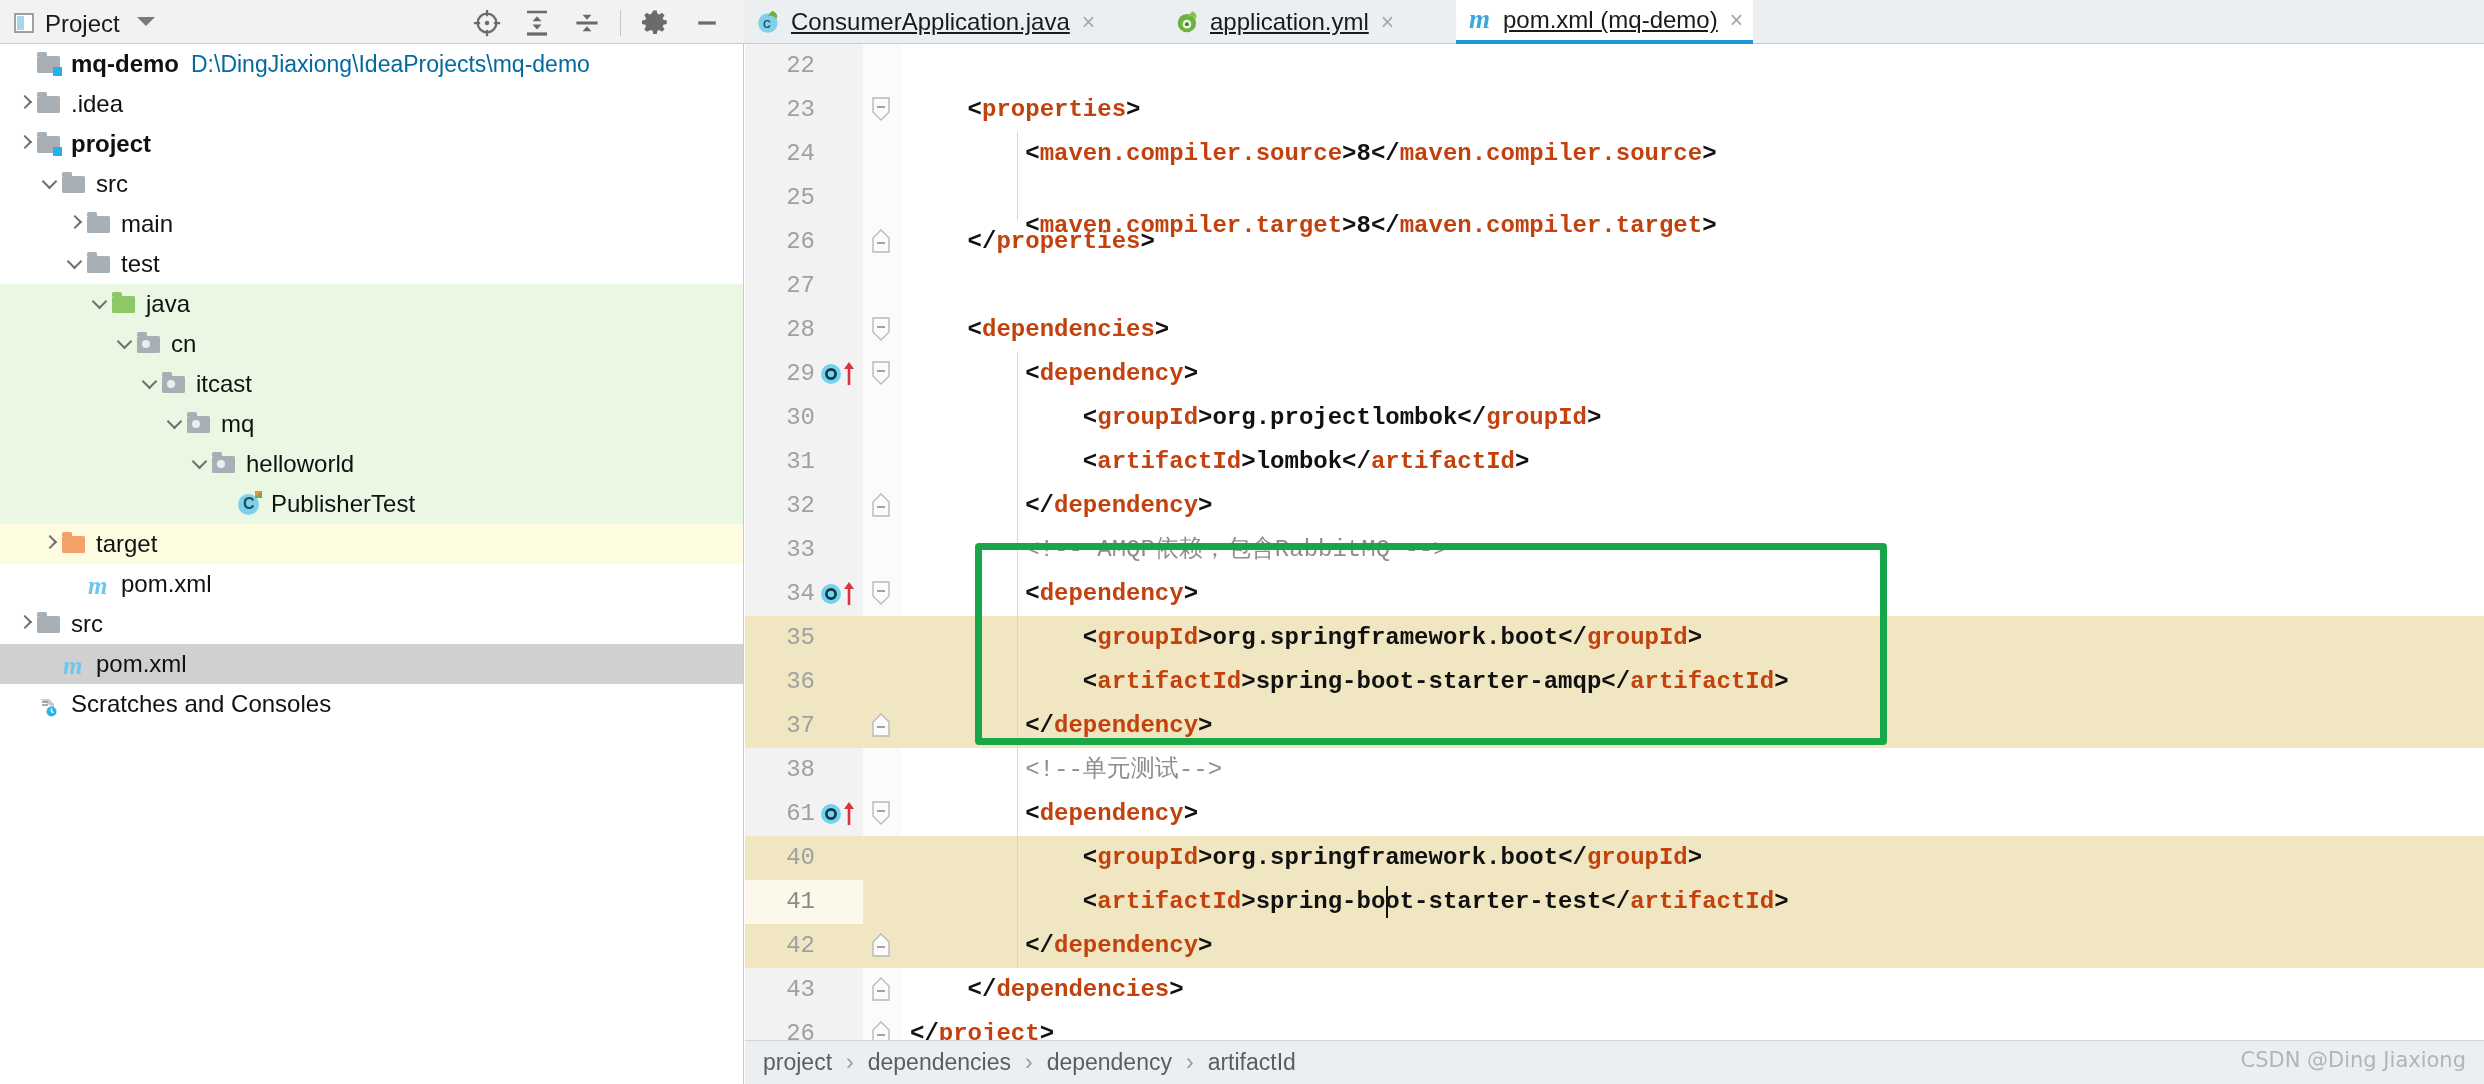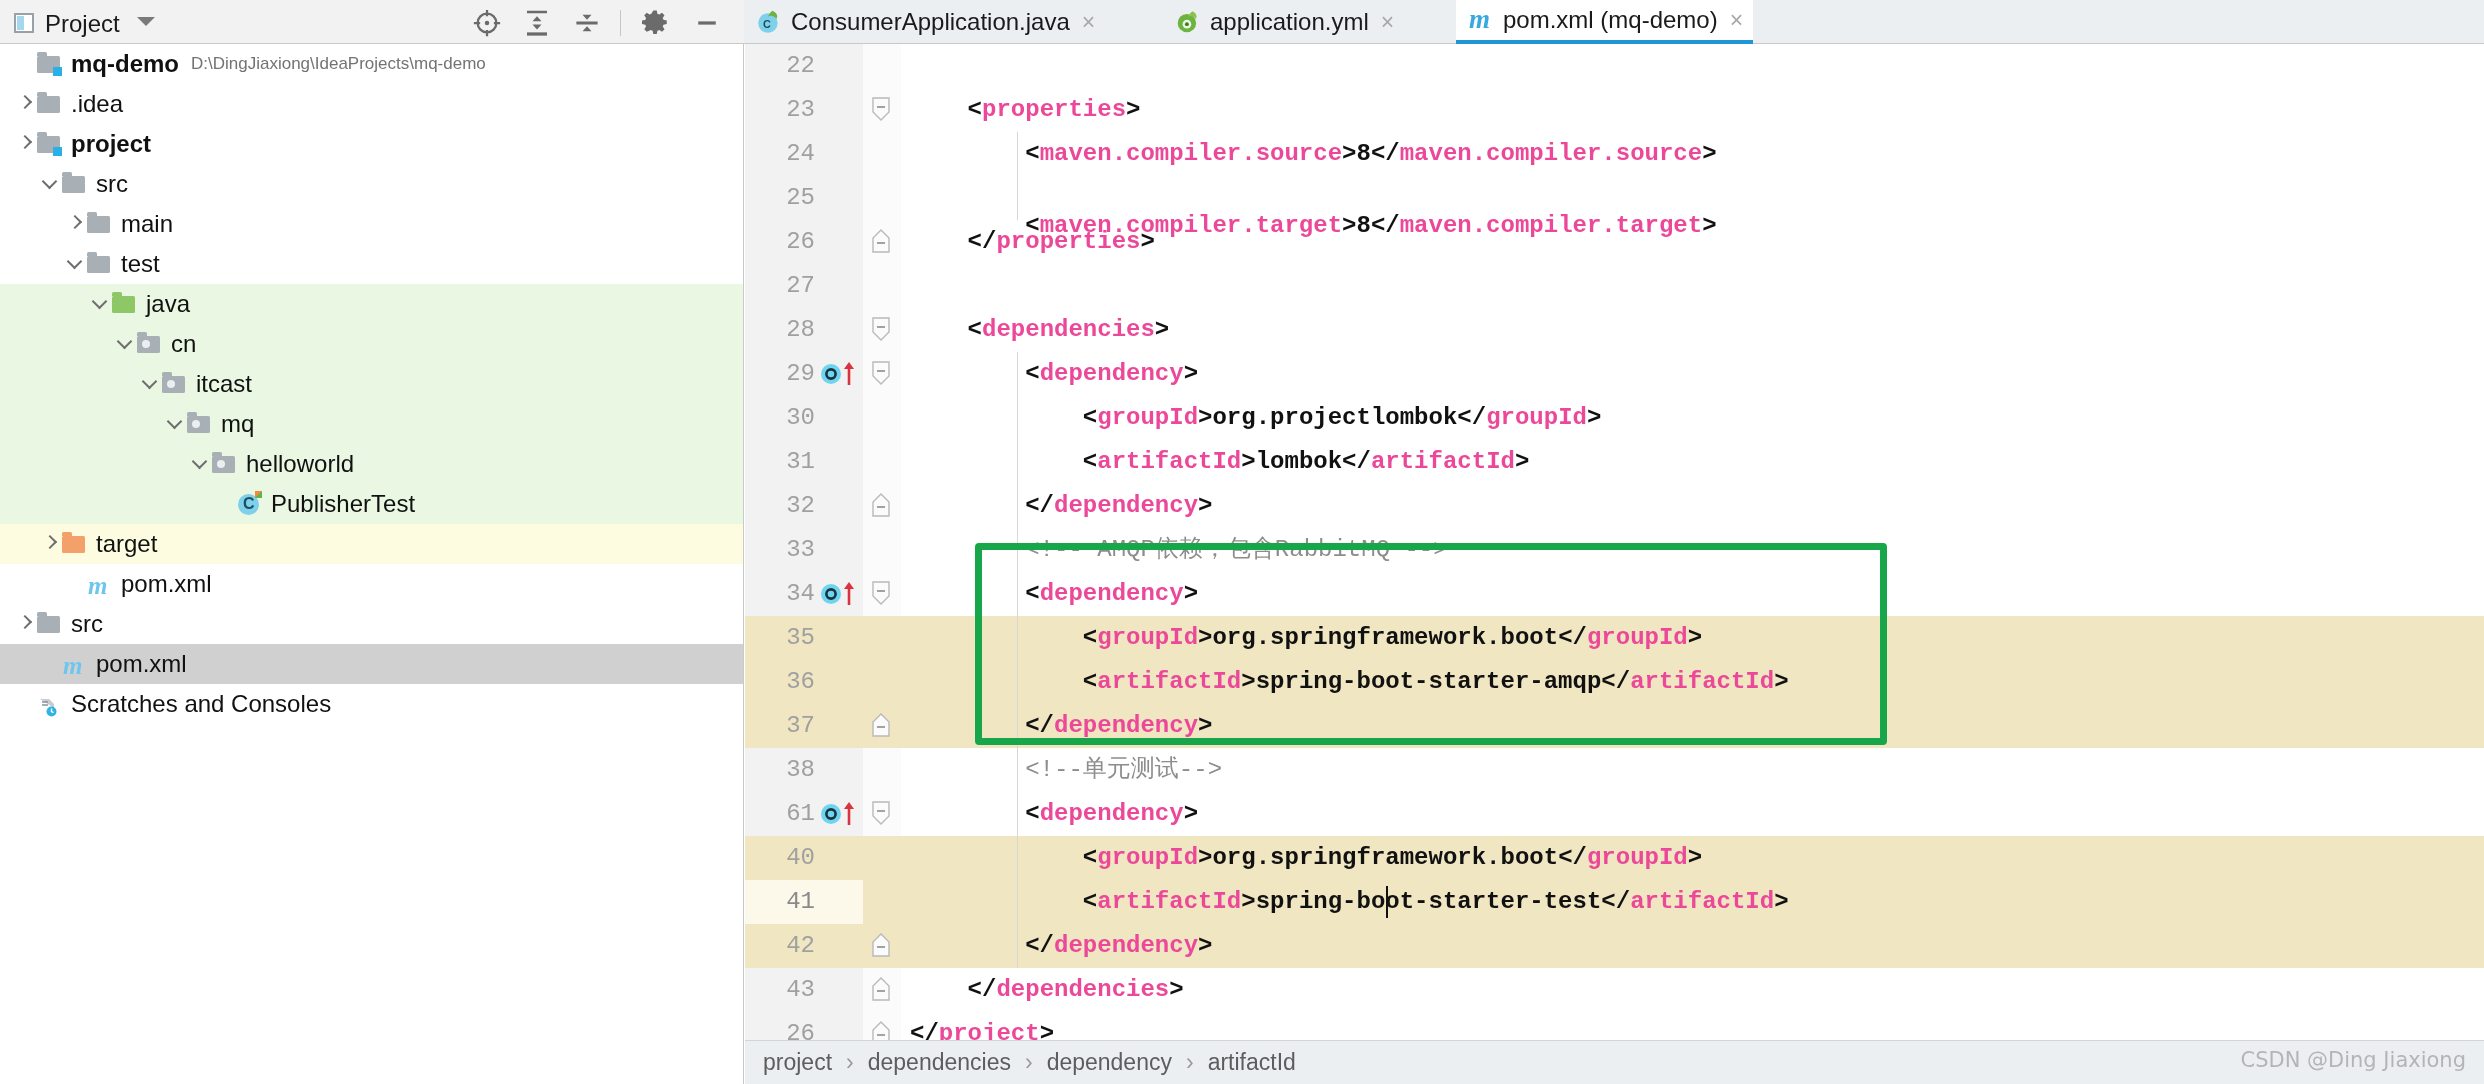--- a/index.html
+++ b/index.html
@@ -17,40 +17,40 @@
   .tb{position:absolute;top:8px;width:30px;height:30px;cursor:pointer;}
   .tb svg{display:block;}
   .ph-sep{position:absolute;top:10px;width:1px;height:26px;background:#c6c6c6;}
 
   .tabstrip{position:absolute;left:744px;top:0;width:1740px;height:44px;background:#eceff1;
       border-bottom:1px solid #c9c9c9;box-sizing:border-box;}
   .tab{position:absolute;top:0;height:44px;box-sizing:border-box;display:flex;align-items:center;
       padding:0 10px 0 12px;cursor:pointer;font-size:24px;color:#1a1a1a;white-space:nowrap;}
   .tab.active{background:#fff;border-bottom:4px solid #2196d6;}
   .tab .ti{width:26px;height:26px;margin-right:9px;flex:none;position:relative;}
-  .tab .tx{margin-right:12px;}
+  .tab .tx{margin-right:12px;text-decoration:underline;}
   .tab .close{color:#a8a8a8;font-size:23px;line-height:1;}
 
   
   .tree{position:absolute;left:0;top:44px;width:744px;height:1040px;background:#fff;
       border-right:1px solid #c9c9c9;box-sizing:border-box;overflow:hidden;}
   .row{position:relative;height:40px;display:flex;align-items:center;font-size:24px;color:#111;
       white-space:nowrap;cursor:pointer;}
   .row.green{background:#eaf7e3;}
   .row.yellow{background:#fdfce1;}
   .row.sel{background:#d0d0d0;}
   .arrow{width:22px;height:22px;flex:none;position:relative;}
   .arrow.r:before{content:"";position:absolute;left:6px;top:4px;width:8px;height:8px;
       border-top:2.5px solid #6e6e6e;border-right:2.5px solid #6e6e6e;transform:rotate(45deg);}
   .arrow.d:before{content:"";position:absolute;left:5px;top:3px;width:9px;height:9px;
       border-bottom:2.5px solid #6e6e6e;border-right:2.5px solid #6e6e6e;transform:rotate(45deg);}
   .ic{width:26px;height:26px;flex:none;margin-right:9px;position:relative;}
   .lbl{font-size:24px;}
   .bold{font-weight:bold;}
-  .path{color:#737373;margin-left:12px;font-size:17px;}
+  .path{color:#0369a1;margin-left:12px;font-size:23px;}
 
   
   .fld{position:absolute;left:1px;top:5px;width:23px;height:17px;background:#a8b0b5;border-radius:1.5px;}
   .fld:before{content:"";position:absolute;left:0;top:-4px;width:10px;height:4px;background:#a8b0b5;border-radius:1.5px 1.5px 0 0;}
   .fld.green{background:#8ec866;}
   .fld.green:before{background:#8ec866;}
   .fld.orange{background:#f3a06a;}
   .fld.orange:before{background:#f3a06a;}
   .mod:after{content:"";position:absolute;right:-2px;bottom:-3px;width:9px;height:9px;background:#29b0e8;}
   .pkg{position:absolute;left:1px;top:5px;width:23px;height:17px;background:#a8b0b5;border-radius:1.5px;}
@@ -74,21 +74,21 @@
   .indentline{position:absolute;width:1px;background:#d7d7d7;}
 
   .hl{position:absolute;left:0;height:44px;background:#f0e6c2;}
   .curline-gutter{position:absolute;left:0;width:118px;height:44px;background:#fcf9ea;}
 
   .ln{position:absolute;width:70px;text-align:right;font-size:24px;color:#a0a0a0;
       font-family:"Liberation Mono",monospace;line-height:44px;}
   .ln.cur{color:#8a8a8a;}
   .code{position:absolute;left:0;font-family:"Liberation Mono",monospace;font-size:24px;
       line-height:44px;white-space:pre;color:#111;}
-  .code b{color:#ec4899;font-weight:bold;}
+  .code b{color:#c2410c;font-weight:bold;}
   .code .v{color:#111;font-weight:bold;}
   .code .cm{color:#8d8d8d;}
   .fold{position:absolute;width:22px;height:22px;}
   .fold svg{display:block;}
   .gicon{position:absolute;width:46px;height:26px;}
   .caret{position:absolute;width:2.5px;height:32px;background:#111;}
 
   .breadcrumb{position:absolute;left:745px;top:1040px;width:1739px;height:44px;background:#eceff1;
       border-top:1px solid #d4d4d4;box-sizing:border-box;display:flex;align-items:center;
       padding-left:18px;font-size:23px;color:#5d5d5d;}

